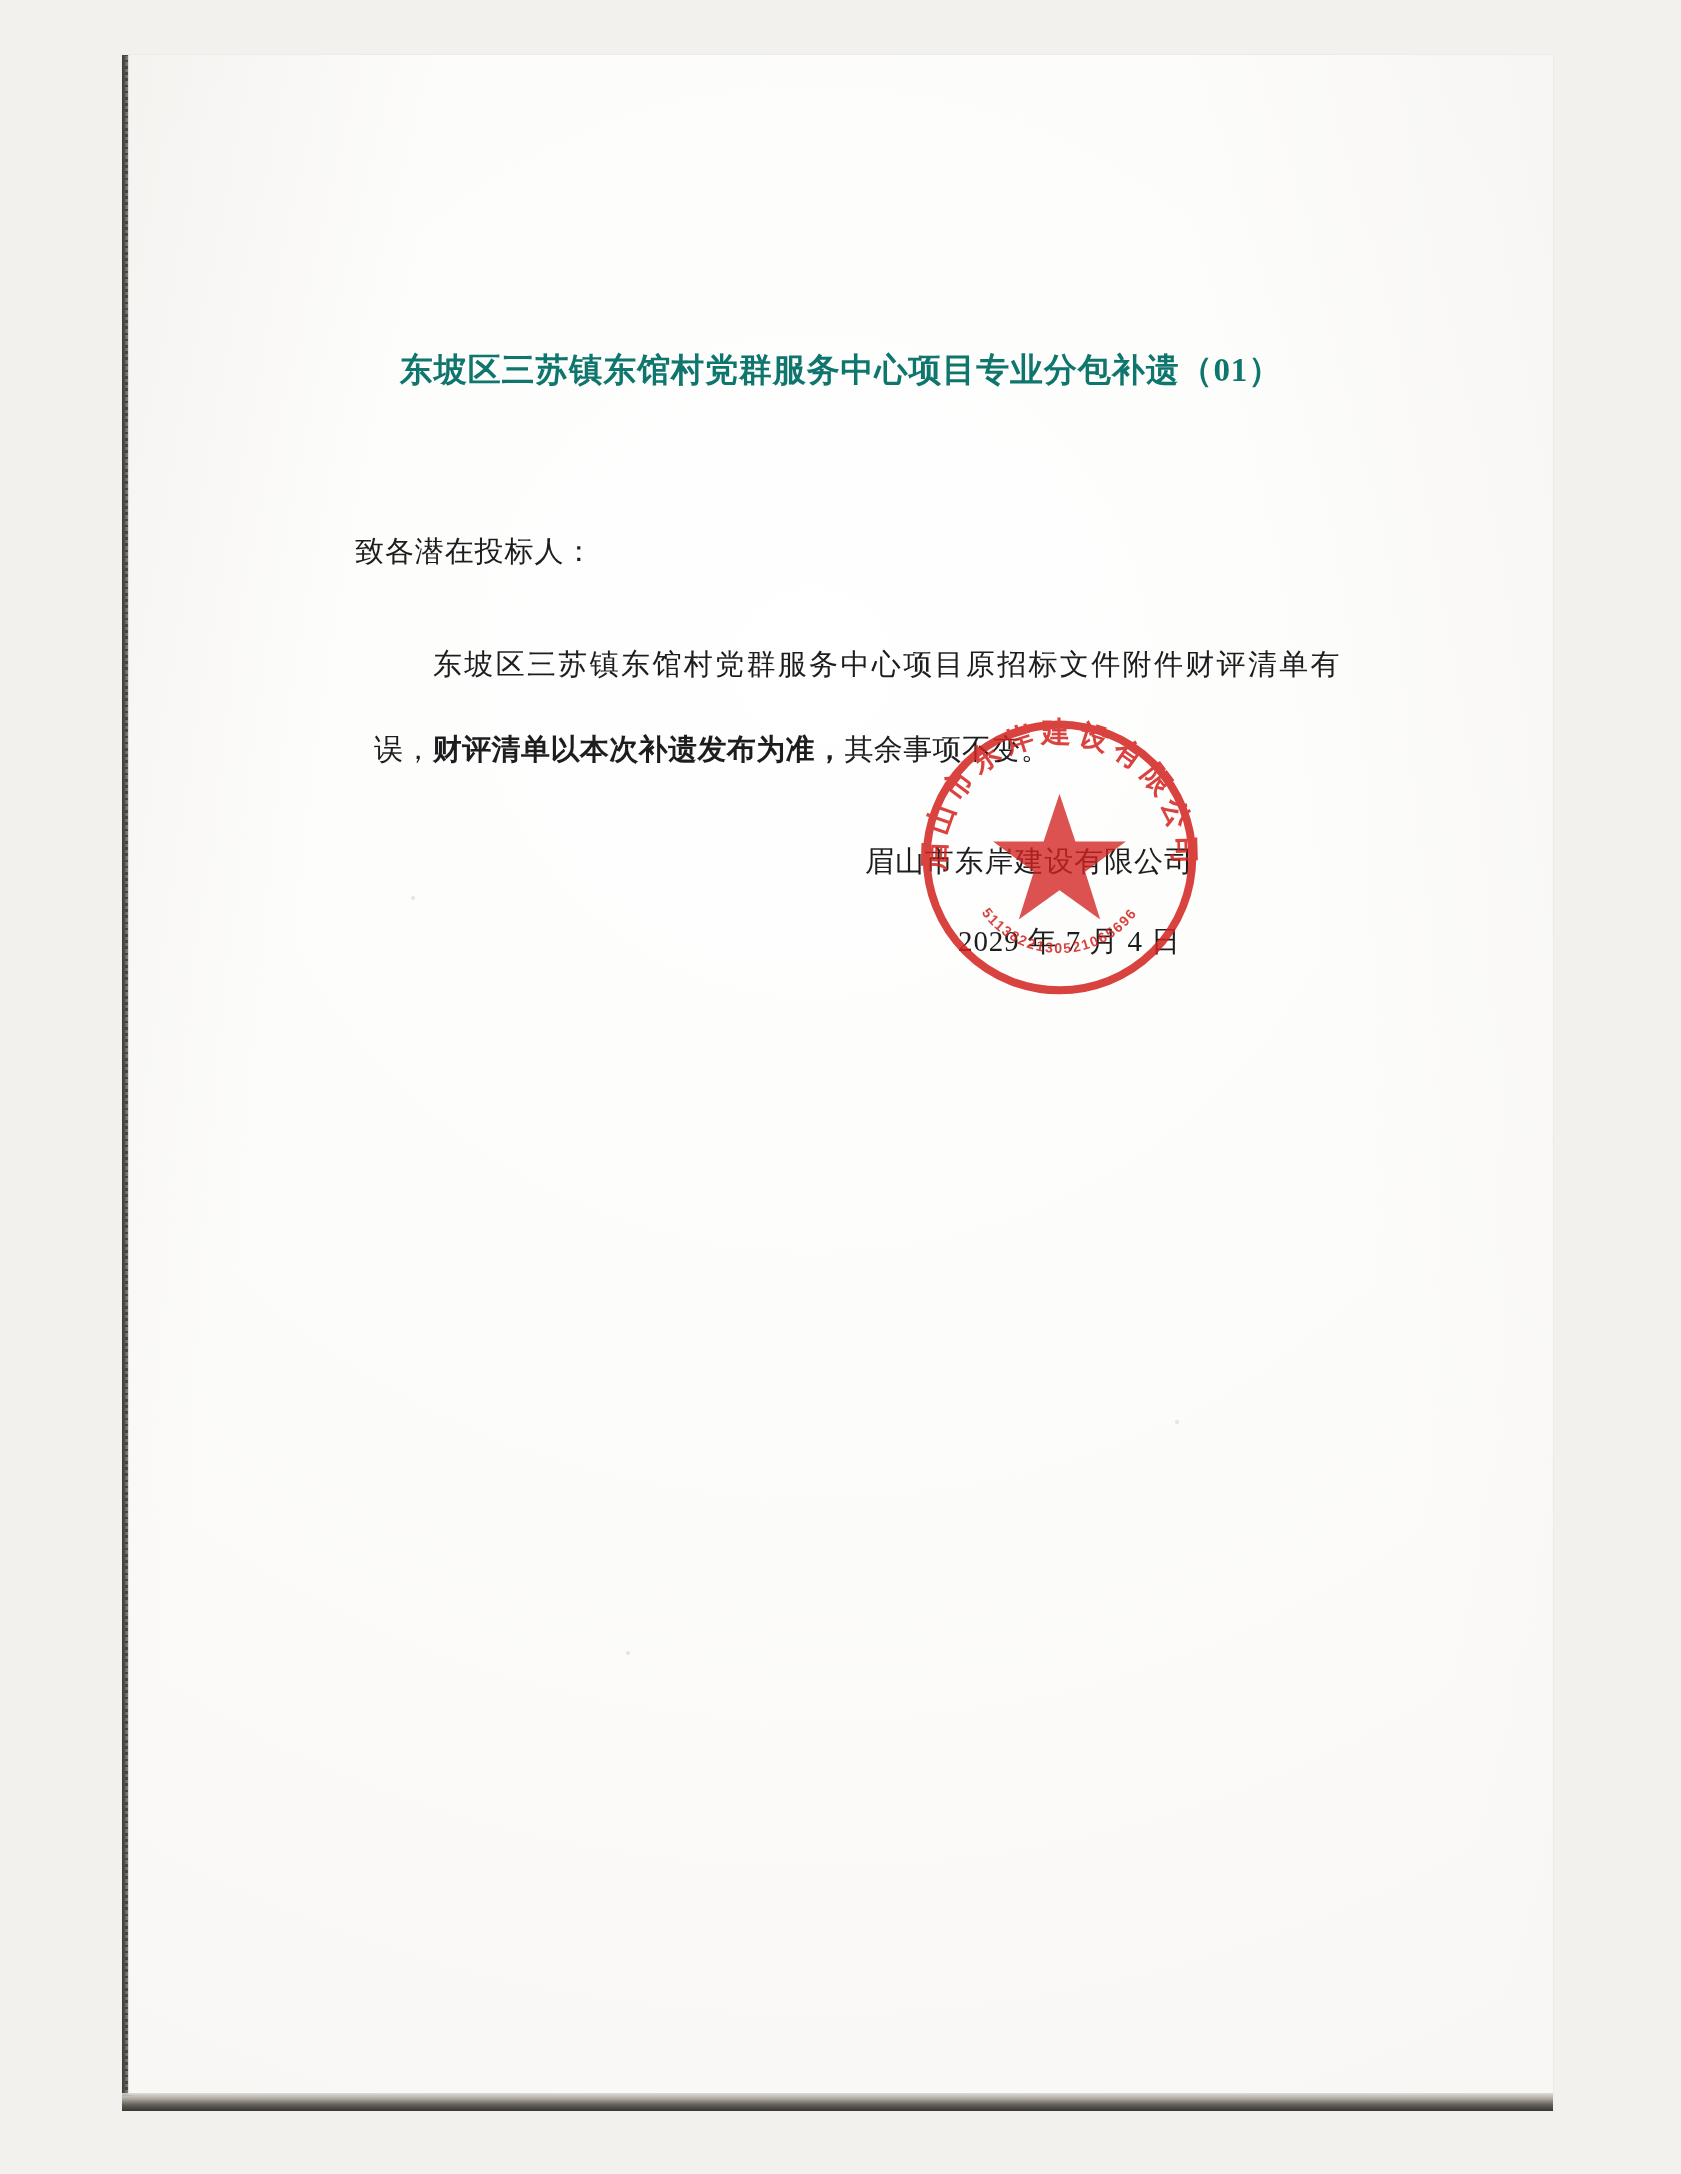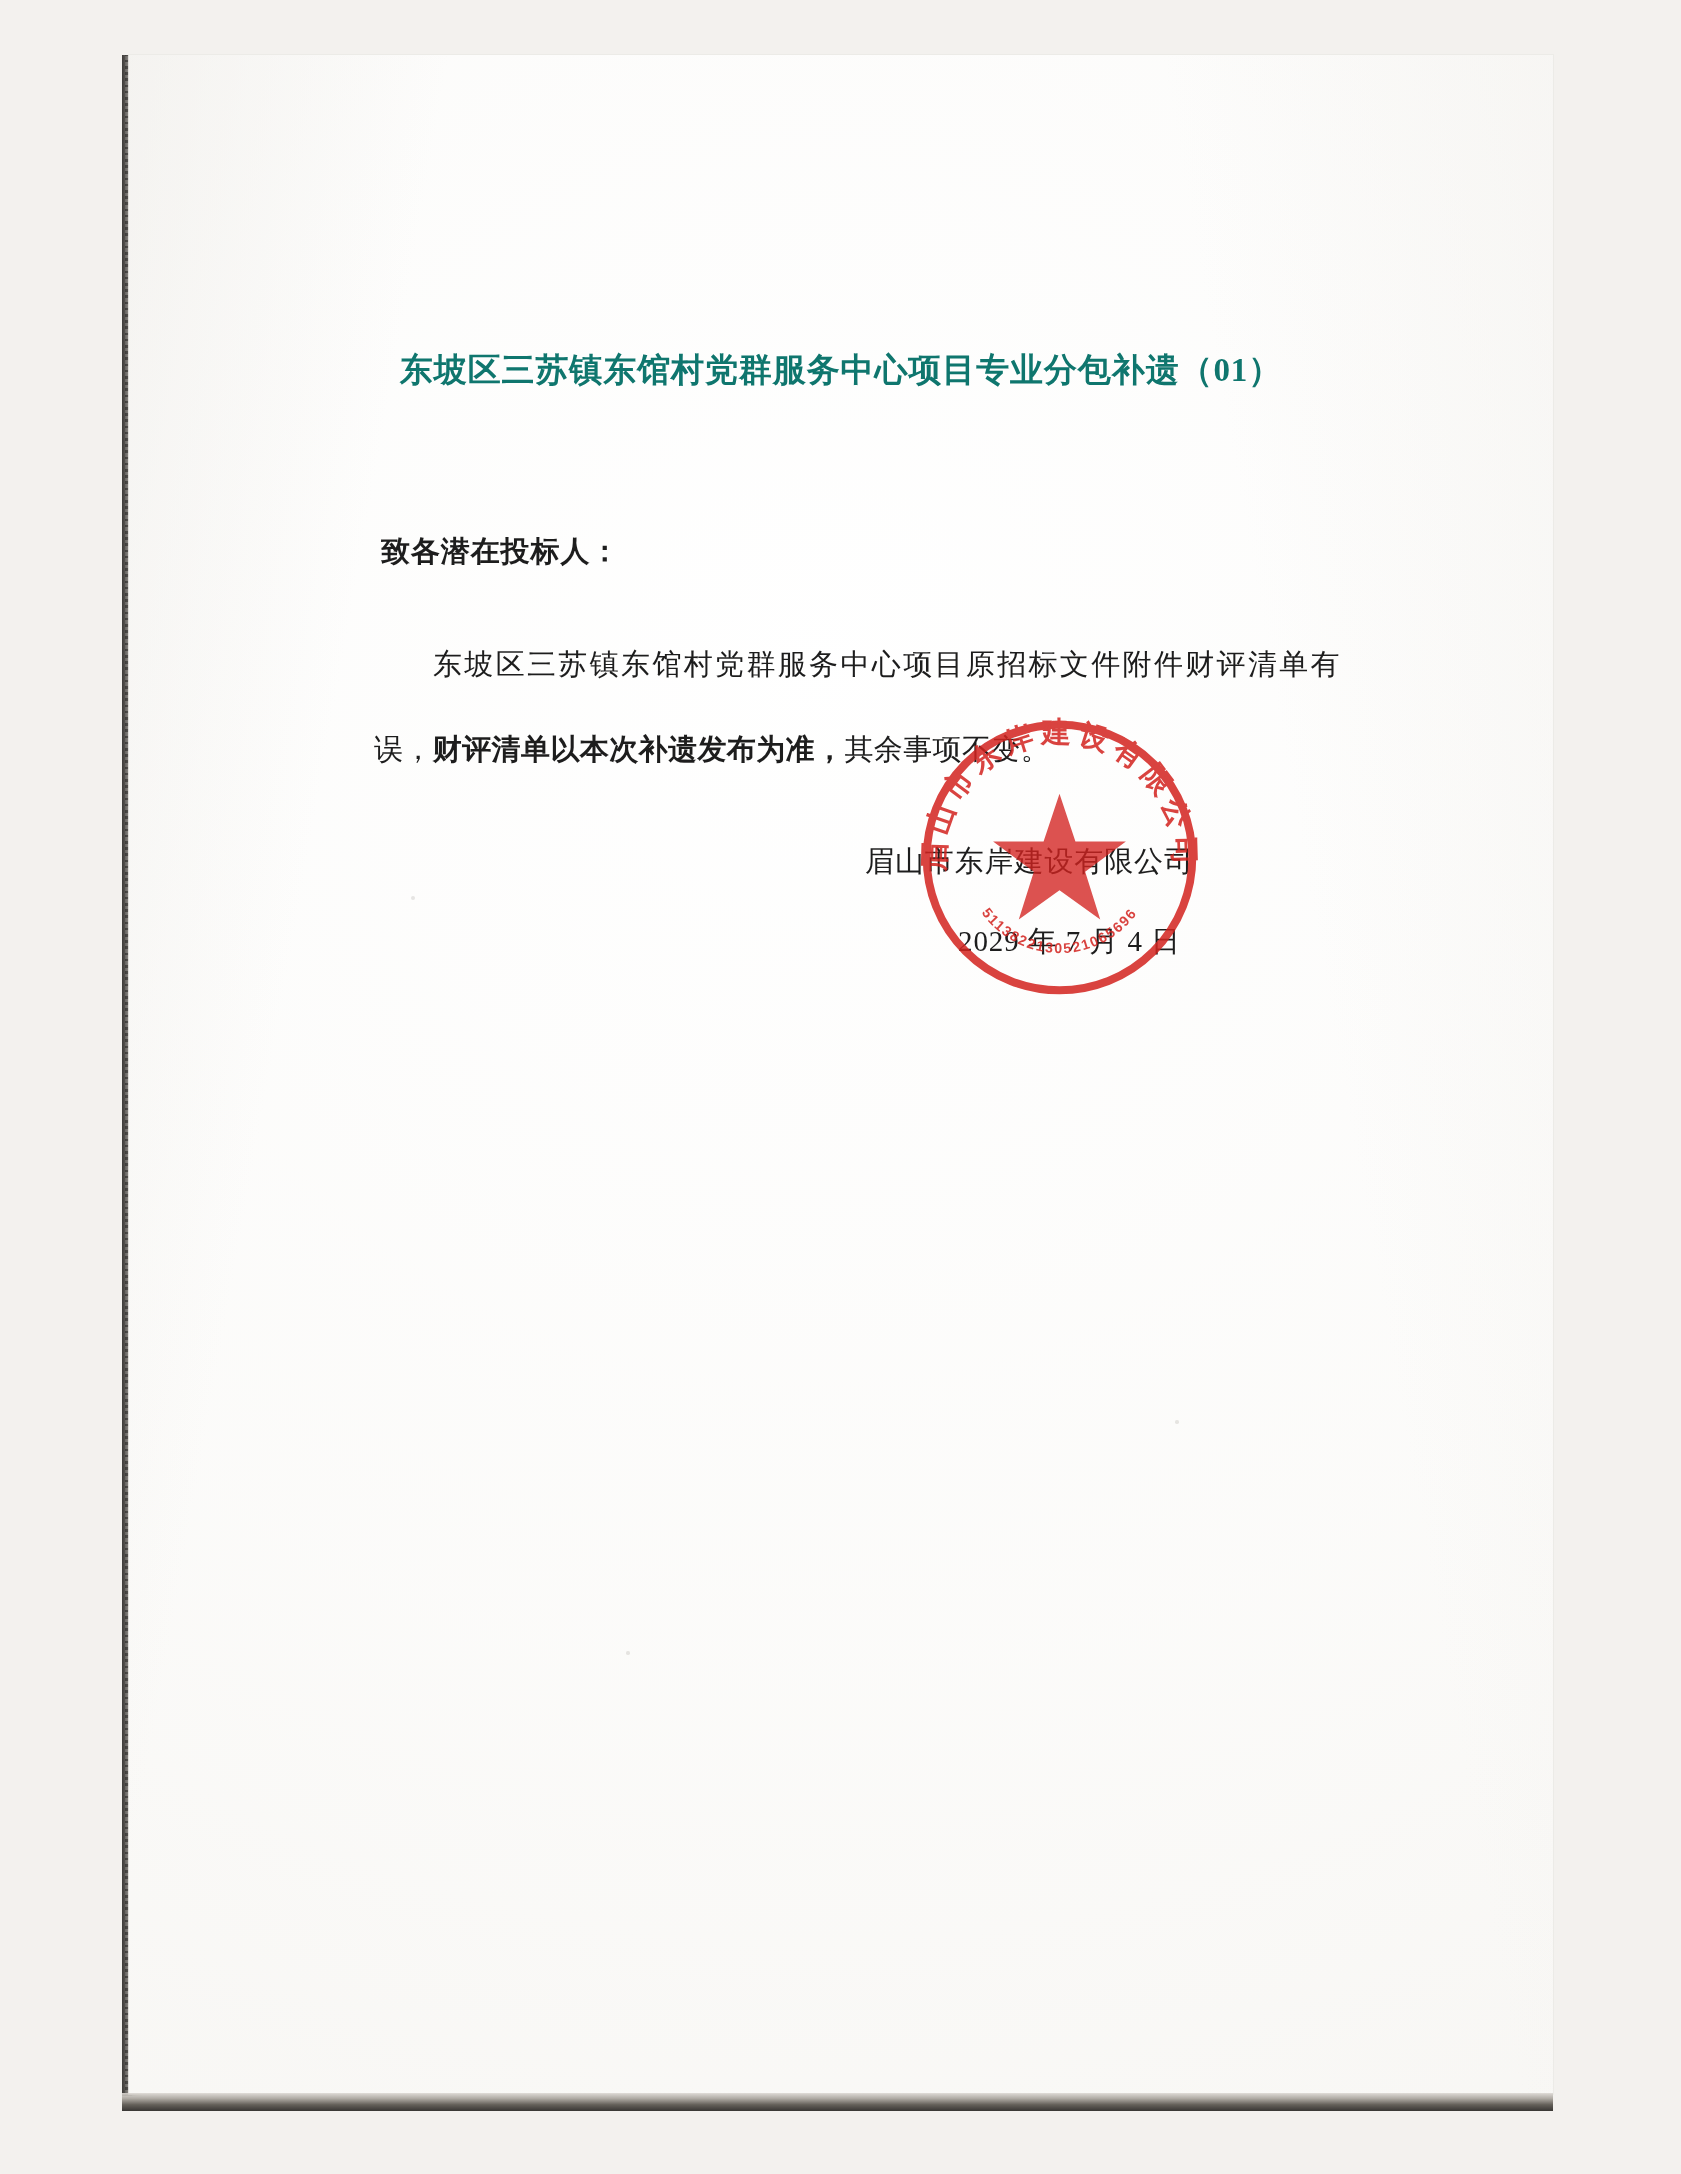--- a/index.html
+++ b/index.html
@@ -98,26 +98,25 @@
     text-align: center;
     font-size: 33px;
     font-weight: 700;
     letter-spacing: 0.9px;
     color: #0f766e;
     font-family: "Liberation Serif", "DejaVu Serif", serif;
   }
 
   .salutation {
     position: absolute;
-    left: 252px;
+    left: 226px;
     top: 477px;
     font-size: 29px;
     letter-spacing: 0.9px;
     color: #1d1d1d;
-    font-weight: bold;
   }
 
   .body-p {
     position: absolute;
     left: 235px;
     top: 567px;
     width: 966px;
     font-size: 29px;
     line-height: 85px;
     text-indent: 59px;

